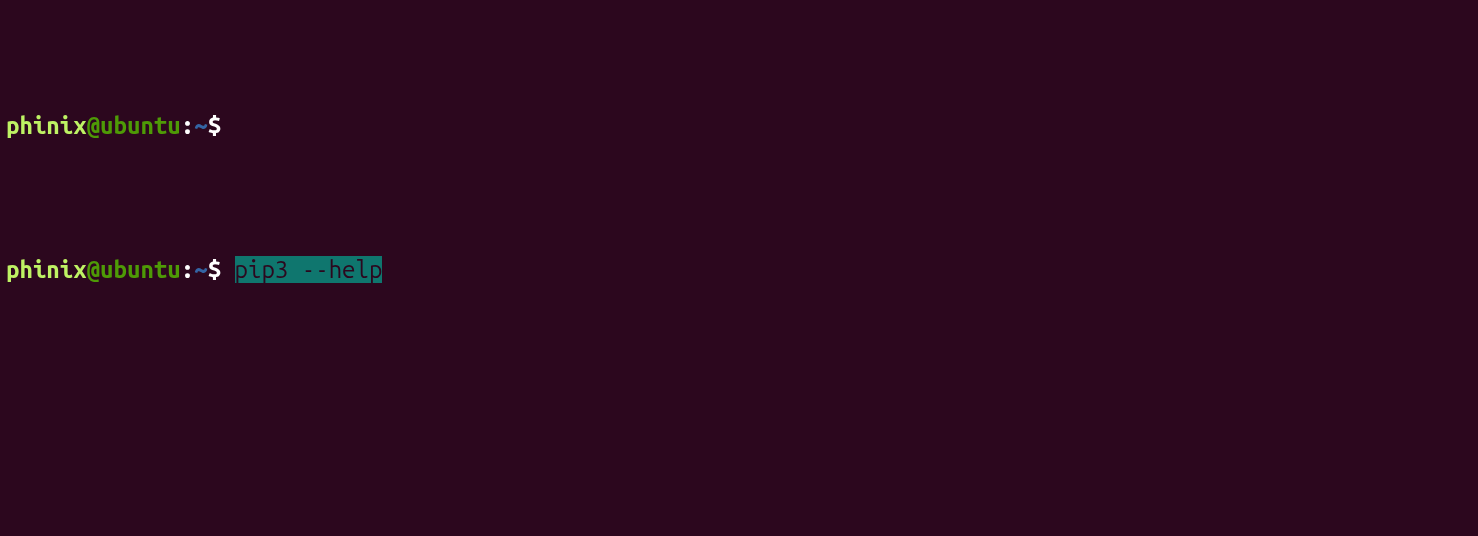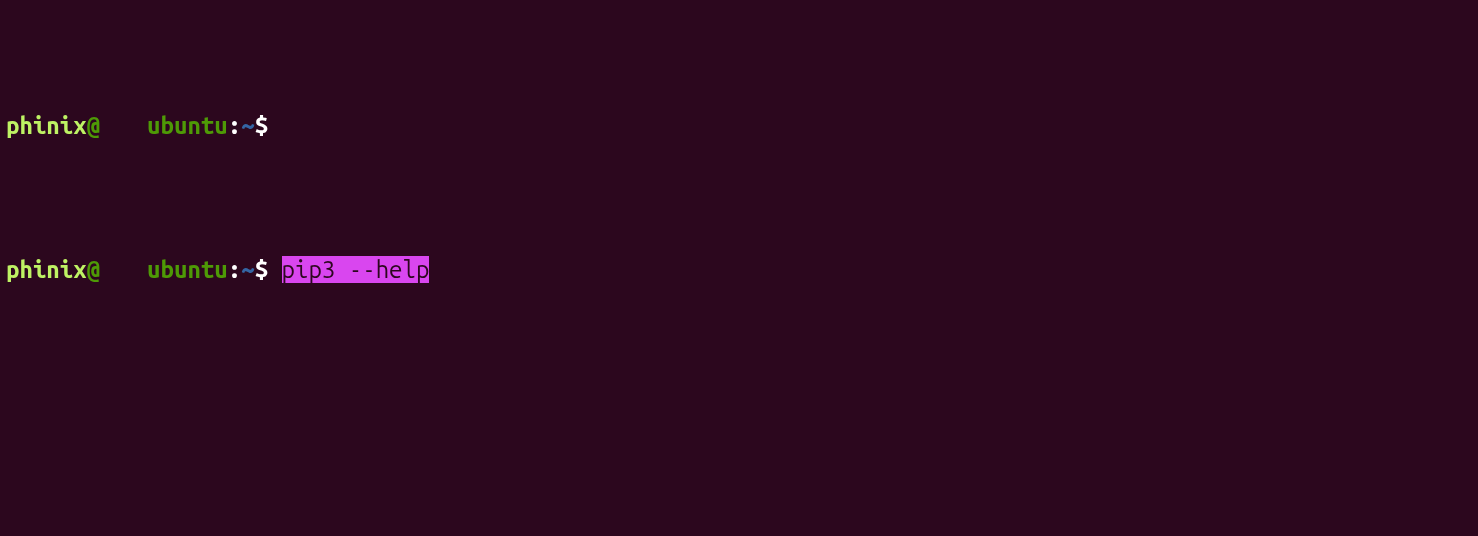--- a/index.html
+++ b/index.html
@@ -26,36 +26,35 @@
     color: #bef264;
     font-weight: bold;
   }
   .at {
     color: #4e9a06;
     font-weight: bold;
   }
   .host {
     color: #4e9a06;
     font-weight: bold;
-    margin-left: 47px;
   }
   .colon {
     color: #ffffff;
     font-weight: bold;
   }
   .path {
     color: #3465a4;
     font-weight: bold;
   }
   .dollar {
     color: #ffffff;
     font-weight: bold;
   }
   .highlight {
-    background: #d946ef;
+    background: #0f766e;
     color: #2c071e;
     text-align: center;
   }
 </style>
 </head>
 <body>
 
 <div class="terminal">
 
   <span class="line"><span class="user">phinix</span><span class="at">@</span><span class="host">ubuntu</span><span class="colon">:</span><span class="path">~</span><span class="dollar">$</span><span></span></span>

